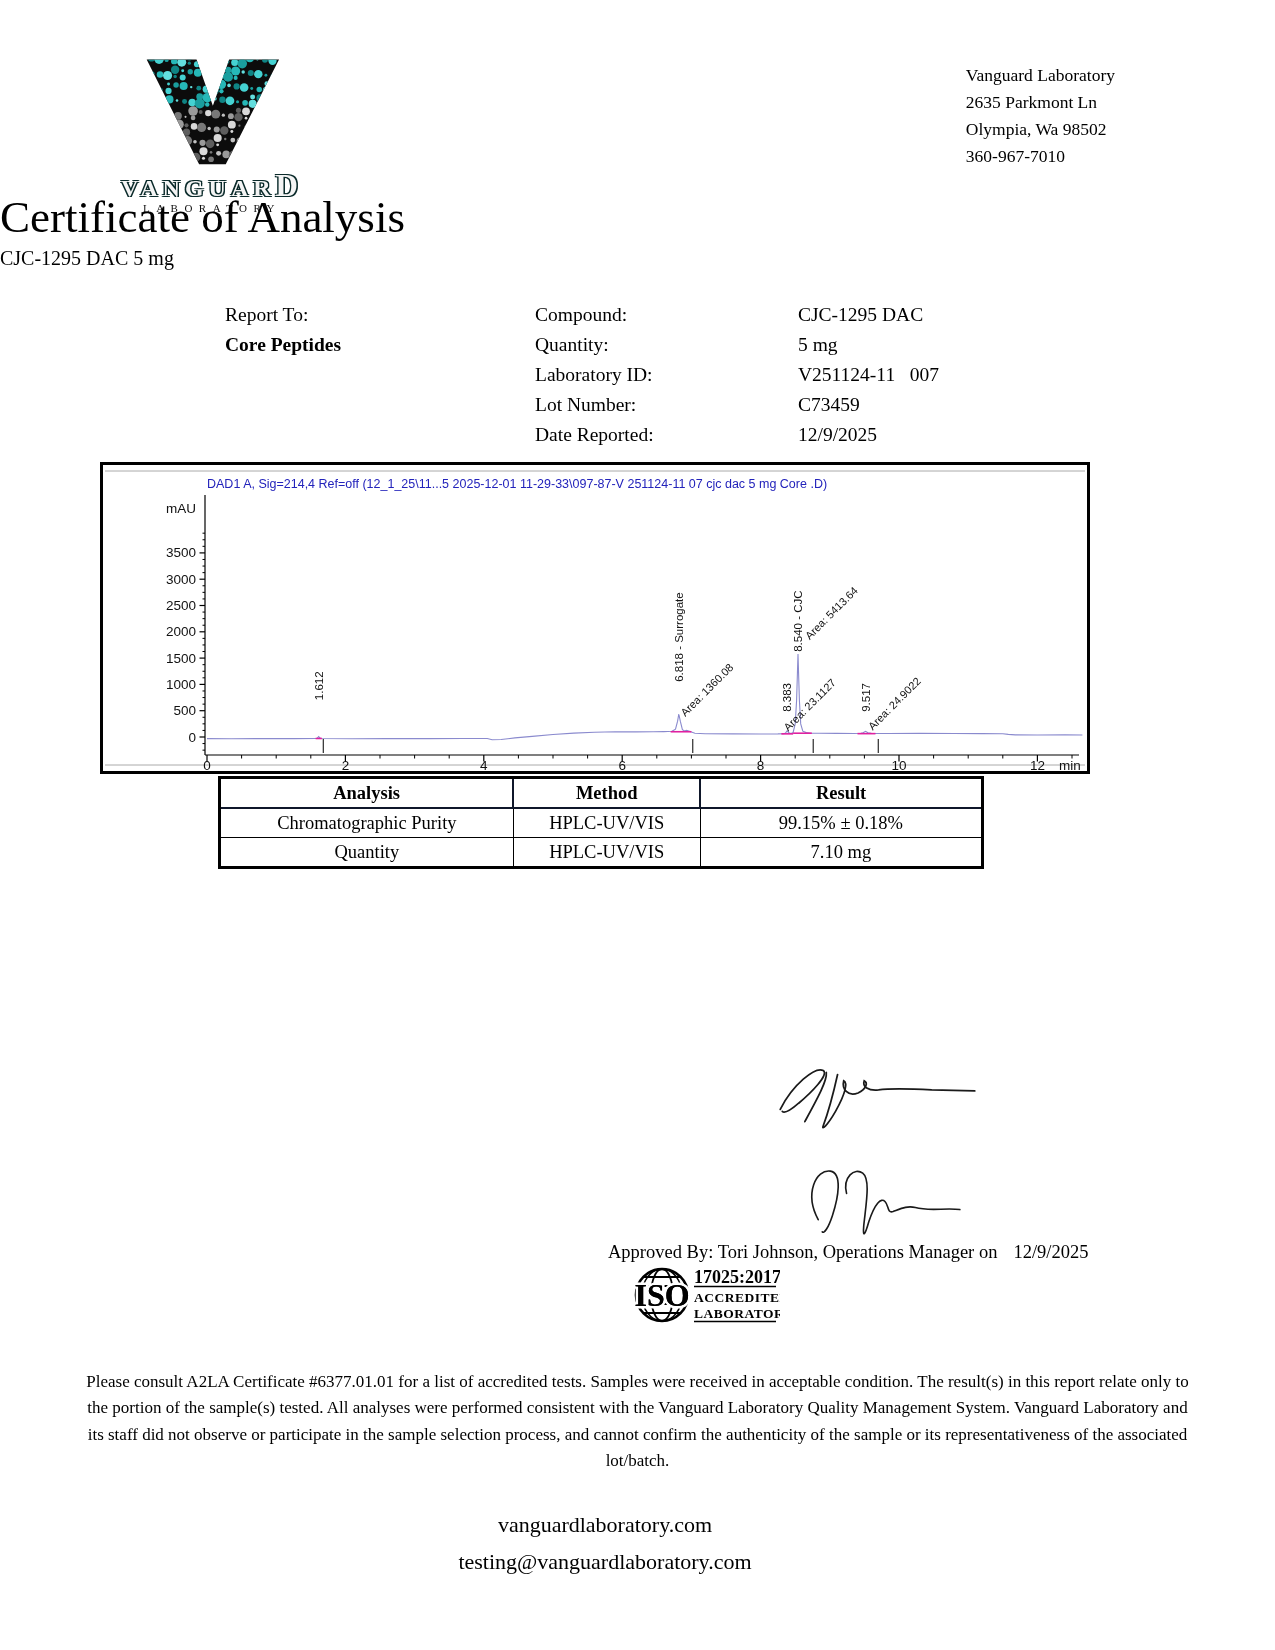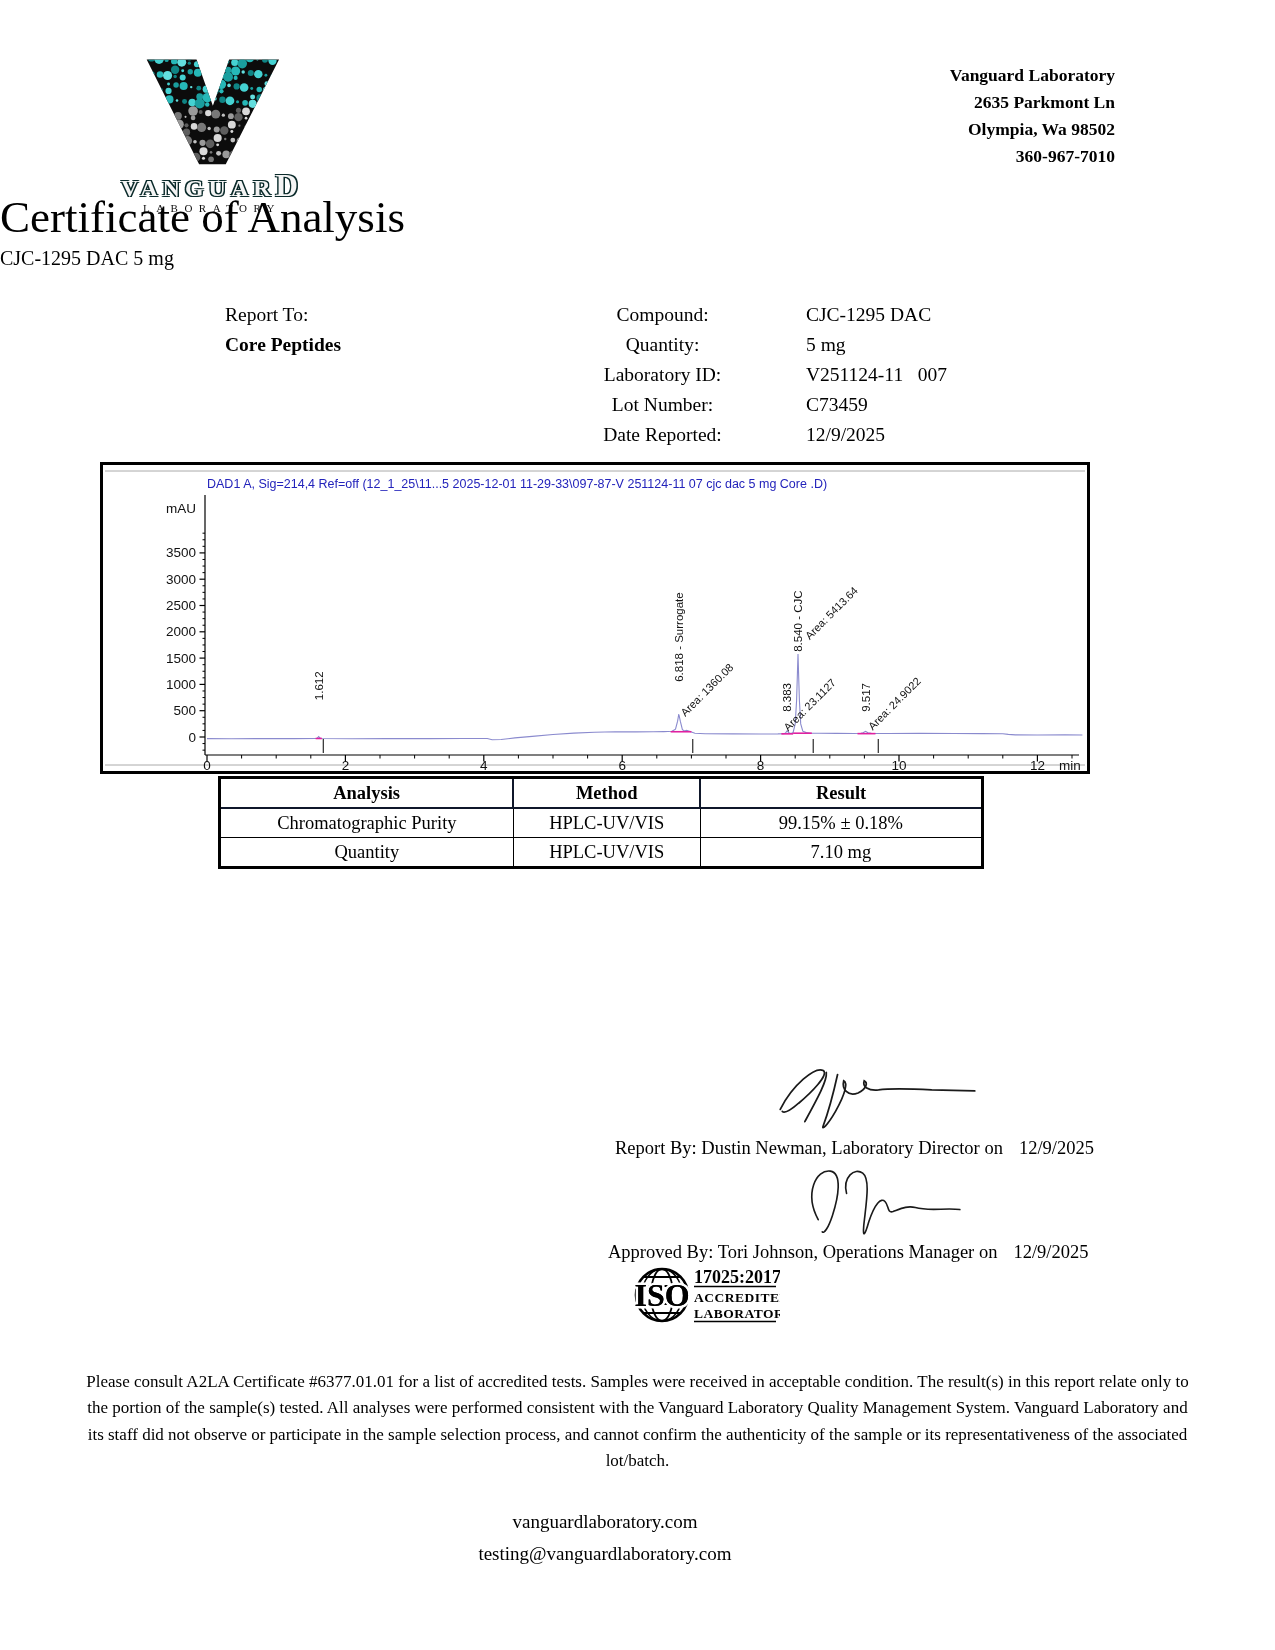--- a/index.html
+++ b/index.html
@@ -5,33 +5,33 @@
   html,body{margin:0;padding:0;background:#e8e8e8;}
   .page{position:relative;width:1275px;height:1650px;margin:0 auto;background:#ffffff;
         font-family:"Liberation Serif",serif;color:#000;overflow:hidden;}
 
   
   .logo{position:absolute;left:112px;top:56px;width:200px;text-align:center;}
   .logo-word{font-weight:bold;font-size:24px;letter-spacing:5px;color:#f4f4f4;line-height:1;
              text-shadow:-1.3px -1.3px 0 #0a2a2a,1.3px -1.3px 0 #0a2a2a,-1.3px 1.3px 0 #0a2a2a,1.3px 1.3px 0 #0a2a2a;}
   .logo-word .big-d{font-size:31px;}
   .logo-sub{font-size:11px;letter-spacing:6.5px;color:#111;margin-top:1px;}
-  .address{position:absolute;right:160px;top:62px;text-align:right;font-size:17.5px;line-height:1.55;font-weight:bold;}
+  .address{position:absolute;right:160px;top:62px;text-align:left;font-size:17.5px;line-height:1.55;}
 
   
   .title-block{position:absolute;left:0;top:192px;width:1205px;text-align:left;}
   .title-main{font-size:45px;font-weight:normal;margin:0;line-height:1.15;}
   .title-sub{font-size:20px;margin-top:3px;}
 
   
   .report-to{position:absolute;left:225px;top:300px;font-size:19.5px;line-height:1.55;}
   .report-to .bold{font-weight:bold;}
   .fields{position:absolute;left:535px;top:300px;font-size:19.5px;}
   .frow{line-height:30px;white-space:nowrap;}
-  .flabel{display:inline-block;width:255px;text-align:center;margin-right:16px;}
+  .flabel{display:inline-block;width:255px;text-align:left;margin-right:8px;}
   .fvalue{white-space:pre;}
 
   
   .chart-box{position:absolute;left:100px;top:462px;width:984px;height:306px;border:3px solid #000;background:#fff;}
 
   
   table.results{position:absolute;left:218px;top:776px;width:766px;border-collapse:collapse;
                 font-size:18.5px;text-align:center;border:3px solid #000;}
   table.results th{border:2px solid #0f172a;font-weight:bold;padding:2px 8px;line-height:1.3;}
   table.results td{border:1.5px solid #000;padding:2px 8px;line-height:1.3;}
@@ -47,21 +47,21 @@
   .sigline-2{left:608px;top:1242px;}
   .sig-date{margin-left:16px;}
 
   
   .iso{position:absolute;left:630px;top:1258px;}
 
   
   .disclaimer{position:absolute;left:85px;top:1352px;width:1105px;text-align:center;
               font-size:17px;line-height:1.55;}
   .site-footer{position:absolute;left:0;top:1506px;width:1210px;text-align:center;
-               font-size:19px;line-height:1.7;}
+               font-size:22px;line-height:1.7;}
 </style>
 </head>
 <body>
 
 <div class="page">
 
   <div class="logo">
     <svg id="logo-v" width="152" height="110" viewBox="0 0 176 128">
         <defs>
           <clipPath id="vclip">
@@ -429,23 +429,20 @@
       </tbody>
   </table>
 
   <svg class="sig1" width="215" height="72" viewBox="0 0 210 70">
     <g fill="none" stroke="#1a1a1a" stroke-width="1.7" stroke-linecap="round">
       <path d="M10,50 C22,26 44,8 52,12 C58,16 40,34 28,44 C20,51 14,54 12,52"></path>
       <path d="M34,62 C46,40 56,22 55,14"></path>
       <path d="M66,16 C62,34 58,50 52,66 C50,71 56,66 64,52 C74,34 76,24 72,22 C70,30 76,38 86,34 C94,30 96,24 92,22 C90,28 96,32 106,31 C120,29 140,30 158,31 L200,32"></path>
     </g>
   </svg>
-  <div class="sigline sigline-1">
-    <span>Report By: Dustin Newman, Laboratory Director on</span><span class="sig-date">12/9/2025</span>
-  </div>
 
   <svg class="sig2" width="172" height="88" viewBox="0 0 170 85">
     <g fill="none" stroke="#1a1a1a" stroke-width="1.6" stroke-linecap="round">
       <path d="M18,58 C4,32 16,8 30,10 C42,12 38,36 32,54 C28,66 24,72 22,70"></path>
       <path d="M46,32 C42,16 54,6 62,12 C70,18 65,44 63,64 C62,76 64,74 68,60 C74,42 80,36 84,40 C88,44 86,52 92,50 C100,47 106,44 114,46 C128,50 144,46 158,48"></path>
     </g>
   </svg>
   <div class="sigline sigline-2">
     <span>Approved By: Tori Johnson, Operations Manager on</span><span class="sig-date">12/9/2025</span>
   </div>

